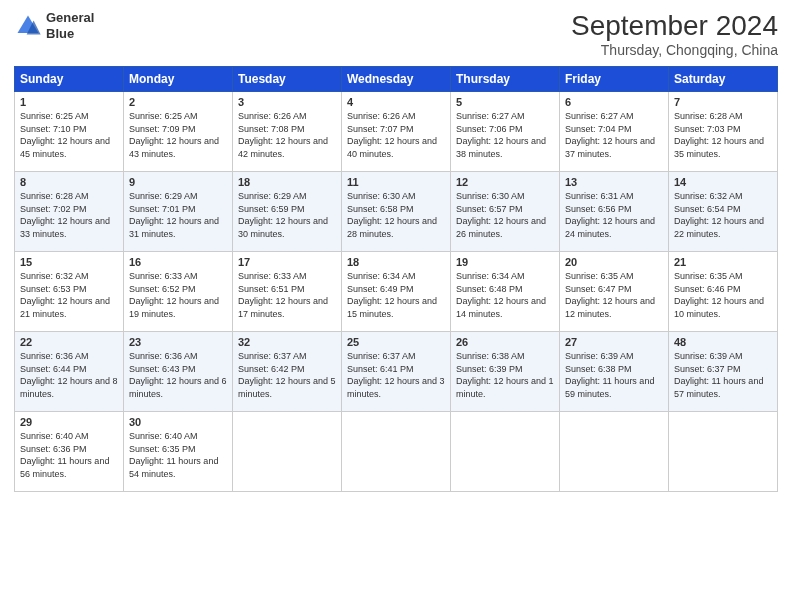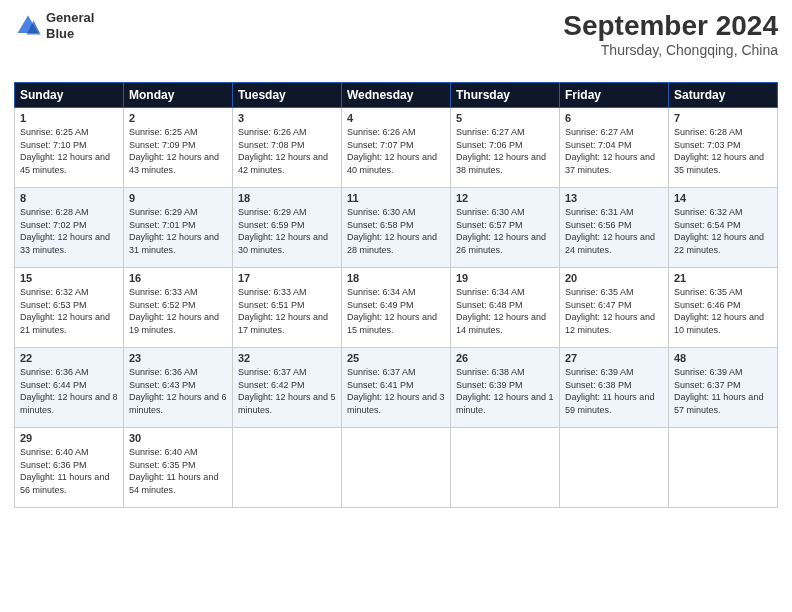--- a/index.html
+++ b/index.html
@@ -12,21 +12,21 @@
     }
     .container {
       width: 792px;
       height: 612px;
       padding: 10px 14px;
     }
     .header {
       display: flex;
       justify-content: space-between;
       align-items: flex-start;
-      margin-bottom: 24px;
+      margin-bottom: 8px;
     }
     .logo {
       display: flex;
       align-items: center;
       gap: 4px;
     }
     .logo-text {
       font-size: 13px;
       font-weight: bold;
       color: #333;
@@ -34,34 +34,34 @@
     }
     .logo-icon {
       width: 28px;
       height: 28px;
     }
     .title-block {
       text-align: right;
     }
     .month-title {
       font-size: 28px;
-      font-weight: bold;
+      font-weight: normal;
       color: #333;
     }
     .location {
       font-size: 14px;
       color: #555;
     }
     table {
       width: 100%;
       border-collapse: collapse;
       table-layout: fixed;
     }
     th {
-      background-color: #0f172a;
+      background-color: #1d4ed8;
       color: white;
       text-align: left;
       padding: 5px 5px;
       font-size: 12px;
       font-weight: bold;
       border: 1px solid #2a5aaf;
     }
     td {
       border: 1px solid #ccc;
       vertical-align: top;

